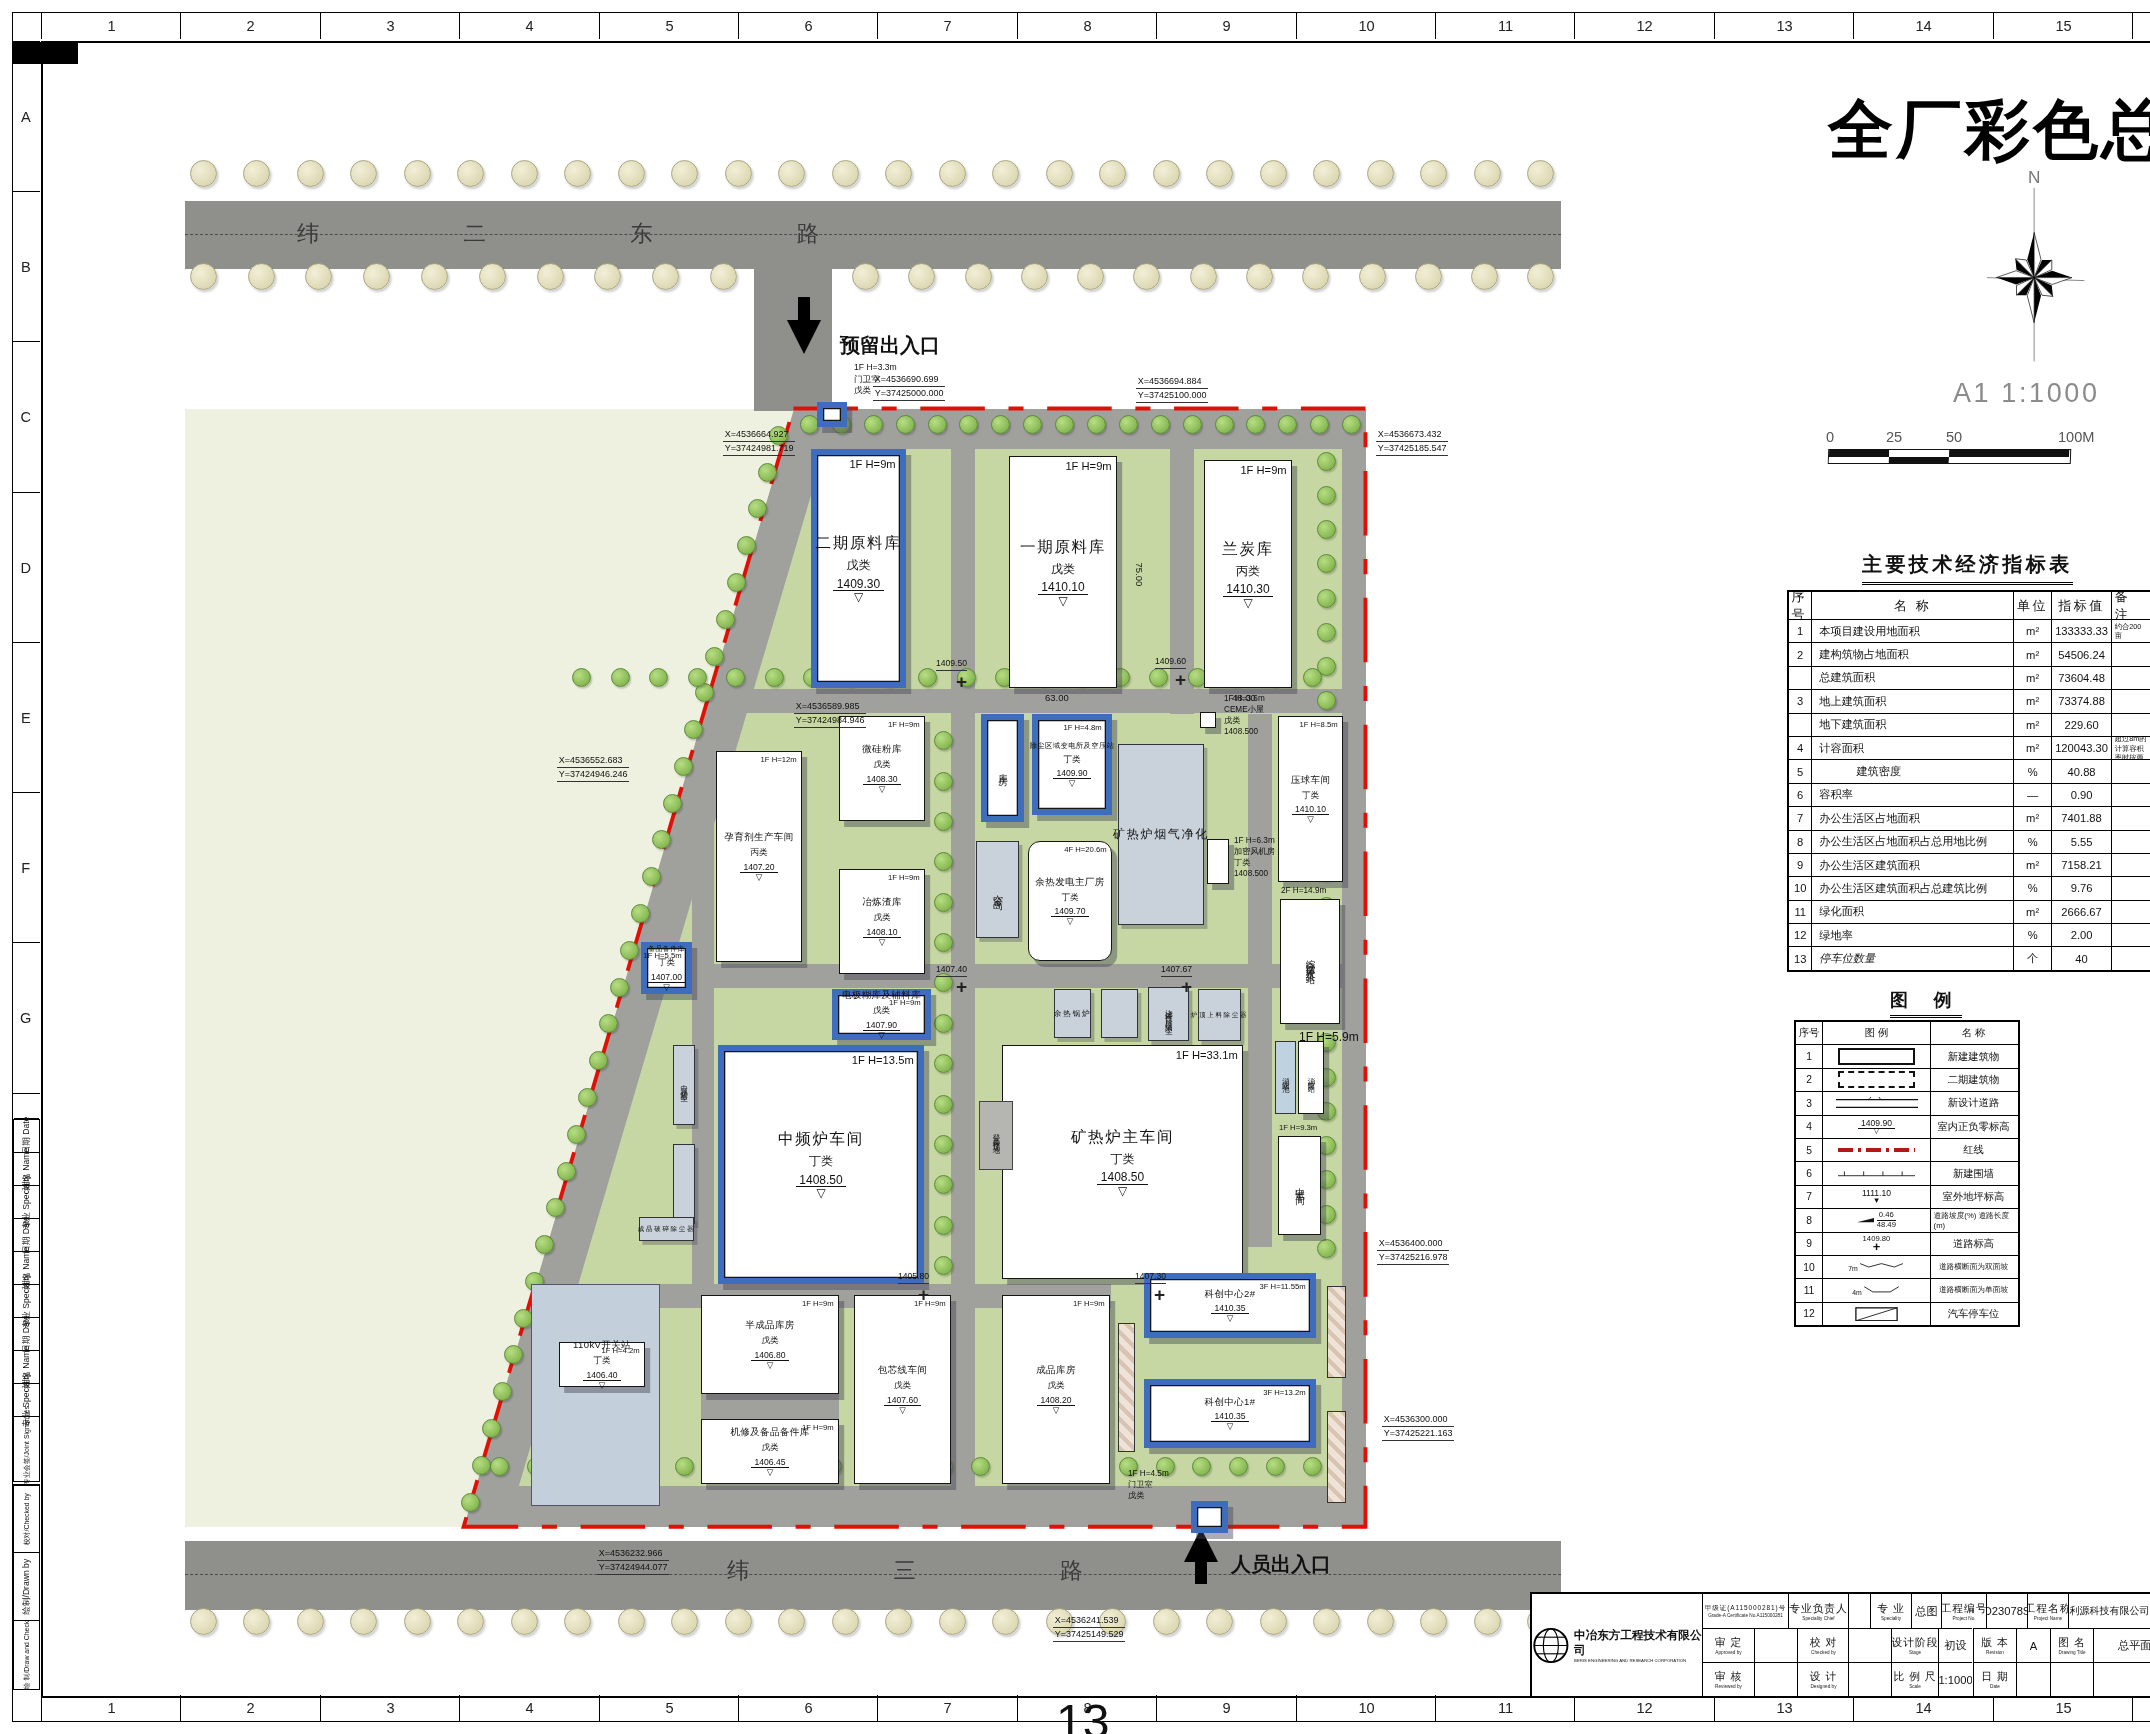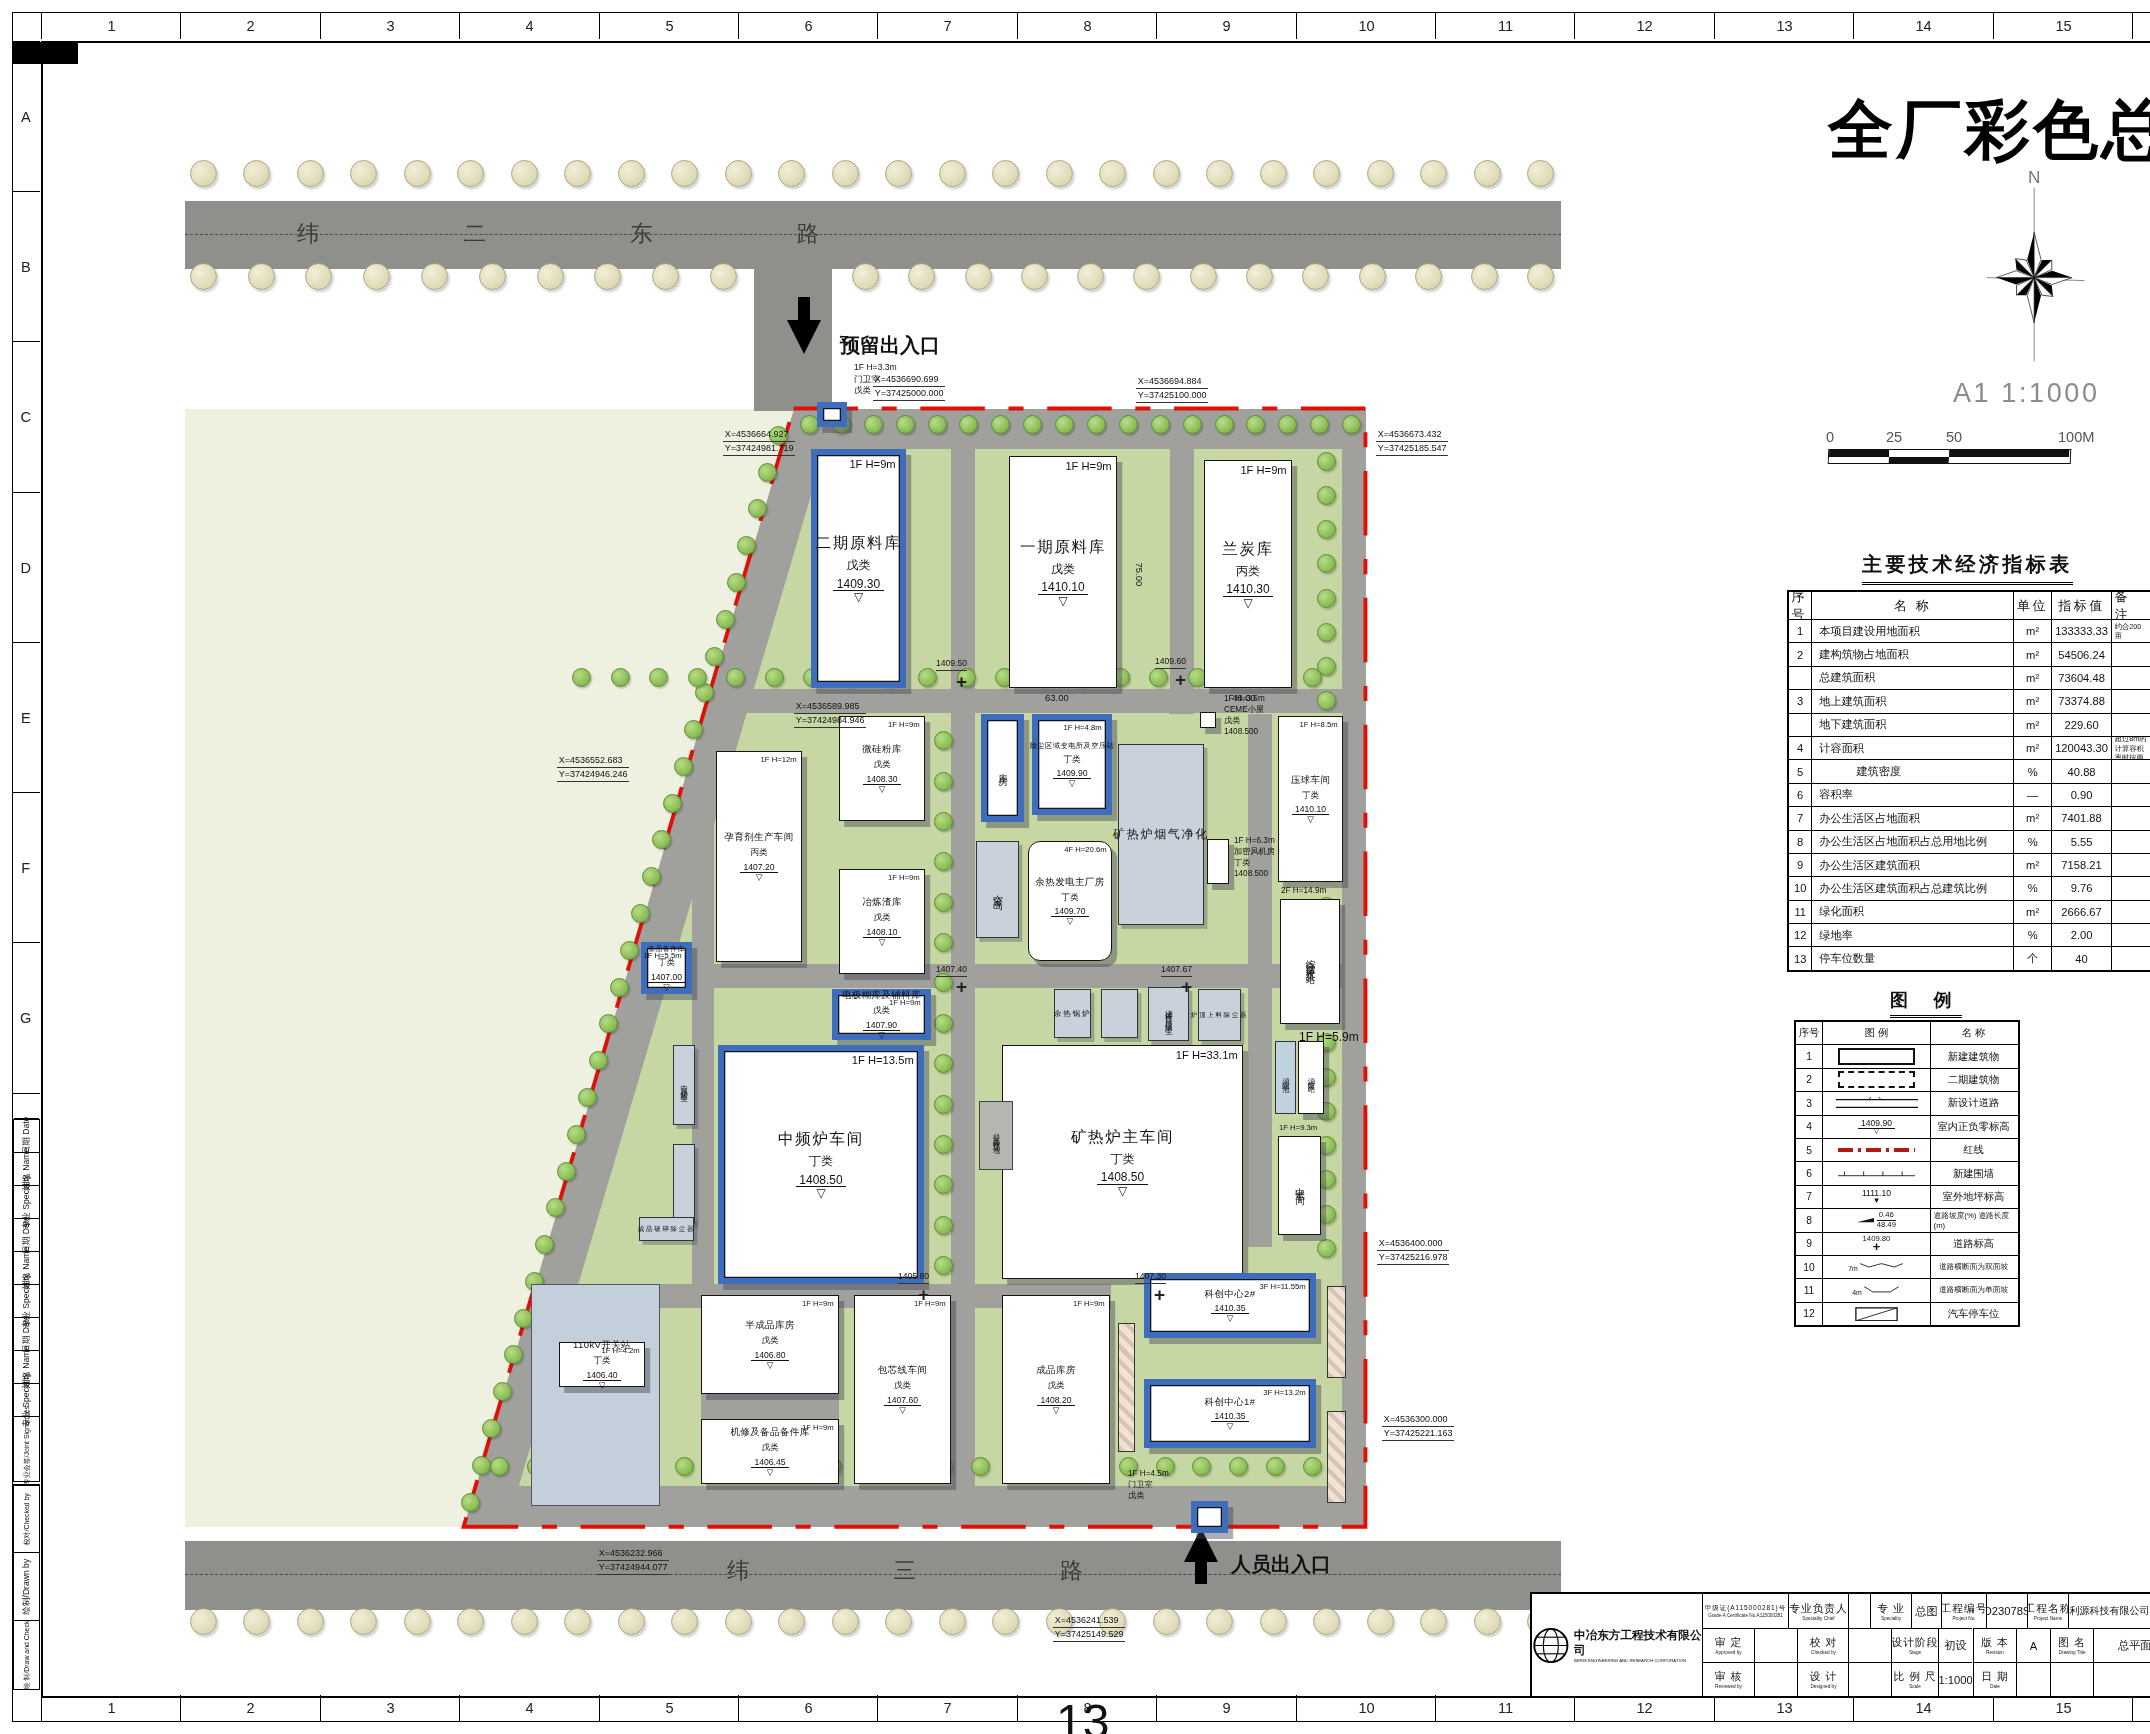--- a/index.html
+++ b/index.html
@@ -901,21 +901,21 @@
       </div>
       <div class="trow">
         <div class="tcell" style="width:22.4px;height:22.4px;">12</div>
         <div class="tcell name" style="width:202px;height:22.4px;">绿地率</div>
         <div class="tcell" style="width:38px;height:22.4px;">%</div>
         <div class="tcell" style="width:60px;height:22.4px;">2.00</div>
         <div class="tcell rem" style="width:39px;height:22.4px;"></div>
       </div>
       <div class="trow">
         <div class="tcell" style="width:22.4px;height:22.4px;">13</div>
-        <div class="tcell name" style="width:202px;height:22.4px;">停车位数量</div>
+        <div class="tcell name" style="width:202px;height:22.4px;font-style:italic;">停车位数量</div>
         <div class="tcell" style="width:38px;height:22.4px;">个</div>
         <div class="tcell" style="width:60px;height:22.4px;">40</div>
         <div class="tcell rem" style="width:39px;height:22.4px;"></div>
       </div>
     </div>
 
   <div class="ltitle" style="left:1890px;top:988px;">图    例</div>
   <div class="tbl" id="legtable" style="left:1794px;top:1020px;width:222px;">
       <div class="trow">
         <div class="tcell" style="width:26px;height:22.4px;font-size:10.3px;">序号</div>

